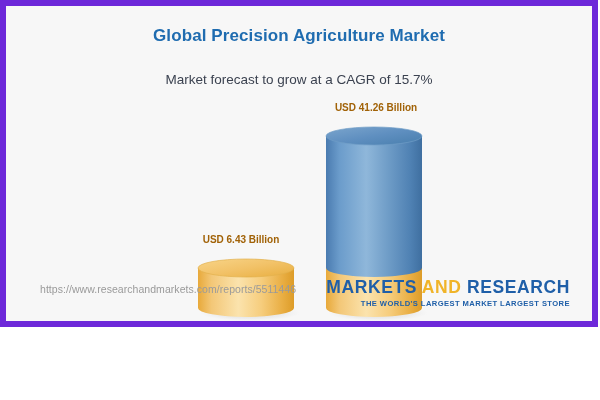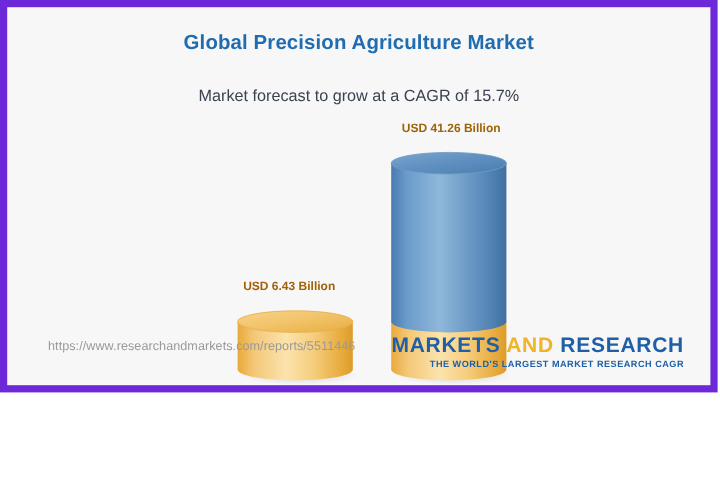--- a/index.html
+++ b/index.html
@@ -156,17 +156,17 @@
     </div>
 
     <div class="year-label" style="left:278px;top:320px;width:180px;">2025</div>
 
   </div>
 
   <div class="footer">
     <div class="url">https://www.researchandmarkets.com/reports/5511446</div>
     <div class="logo">
       <div class="logo-main"><span>MARKETS </span><span class="logo-and">AND</span><span> RESEARCH</span></div>
-      <div class="logo-tag">THE WORLD'S LARGEST MARKET RESEARCH CAGR</div>
+      <div class="logo-tag">THE WORLD'S LARGEST MARKET LARGEST STORE</div>
     </div>
   </div>
 
 </div>
 
 </body></html>

